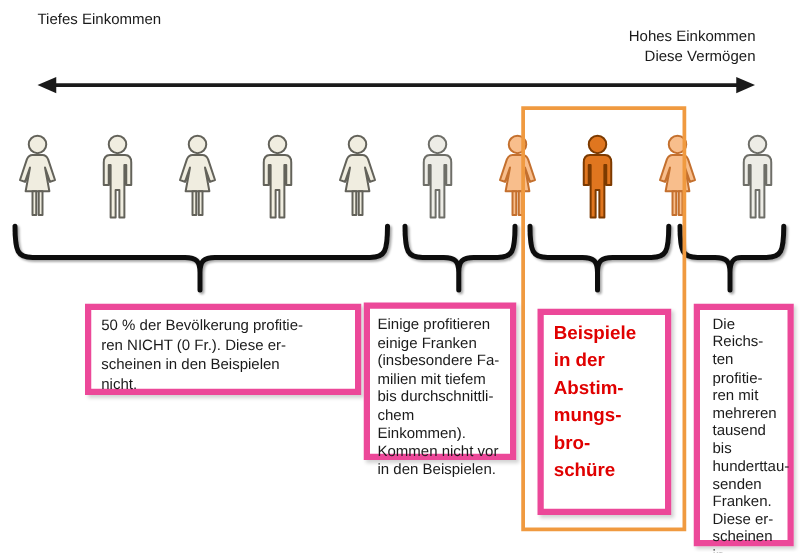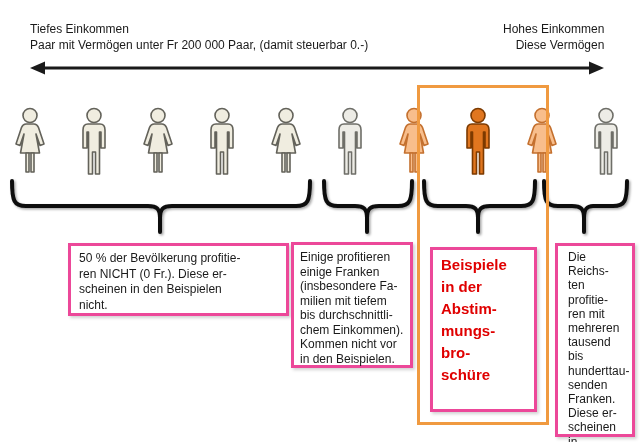--- a/index.html
+++ b/index.html
@@ -1,47 +1,46 @@
 <!DOCTYPE html>
 <html><head>
 <meta charset="utf-8">
 <style>
   html,body{margin:0;padding:0;background:#fff;}
   .canvas{
     position:relative;width:640px;height:442px;background:#ffffff;overflow:hidden;
     font-family:"Liberation Sans",sans-serif;color:#1a1a1a;
   }
   .hdr{position:absolute;font-size:12px;line-height:16px;white-space:nowrap;}
-  .hdr-left{left:30px;top:21px;}
+  .hdr-left{left:30px;top:7px;}
   .hdr-right{left:503px;top:21px;text-align:right;}
   .overlay{position:absolute;left:0;top:0;width:640px;height:442px;}
   .people-row{position:absolute;left:-2px;top:106px;width:640px;height:70px;display:flex;}
   .person{width:64px;height:70px;display:flex;justify-content:center;}
   .highlight-rect{
     position:absolute;left:417px;top:85px;width:132px;height:340px;
     border:3px solid #F09A40;box-sizing:border-box;z-index:6;background:transparent;
   }
   .box{
-    position:absolute;background:#ffffff;border:3px solid #ec4899;box-sizing:border-box;
+    position:absolute;background:#ffffff;border:5px solid #ec4899;box-sizing:border-box;
     font-size:12px;white-space:pre-line;z-index:7;box-shadow:2px 2px 3px rgba(0,0,0,0.18);
   }
   .box-1{left:68px;top:243px;width:221px;height:73px;padding:5px 8px;line-height:15.5px;}
   .box-2{left:291px;top:242px;width:122px;height:126px;padding:5px 6px;line-height:14.5px;}
   .box-3{left:430px;top:247px;width:107px;height:165px;padding:4px 8px;
          font-size:15px;font-weight:bold;line-height:22px;}
   .box-4{left:555px;top:243px;width:80px;height:194px;padding:4px 10px;line-height:14.2px;}
 </style>
 </head>
 <body>
 
 <div class="canvas">
 
   <div class="hdr hdr-left">
     <div>Tiefes Einkommen</div>
-    <div>Paar mit Vermögen unter Fr 200 000 Paar, (damit steuerbar 0.-)</div>
   </div>
 
   <div class="hdr hdr-right">
     <div>Hohes Einkommen</div>
     <div>Diese Vermögen</div>
   </div>
 
   <svg class="overlay" width="640" height="442" viewBox="0 0 640 442" xmlns="http://www.w3.org/2000/svg">
     <defs>
       <filter id="soft-shadow" x="-20%" y="-20%" width="140%" height="140%">

